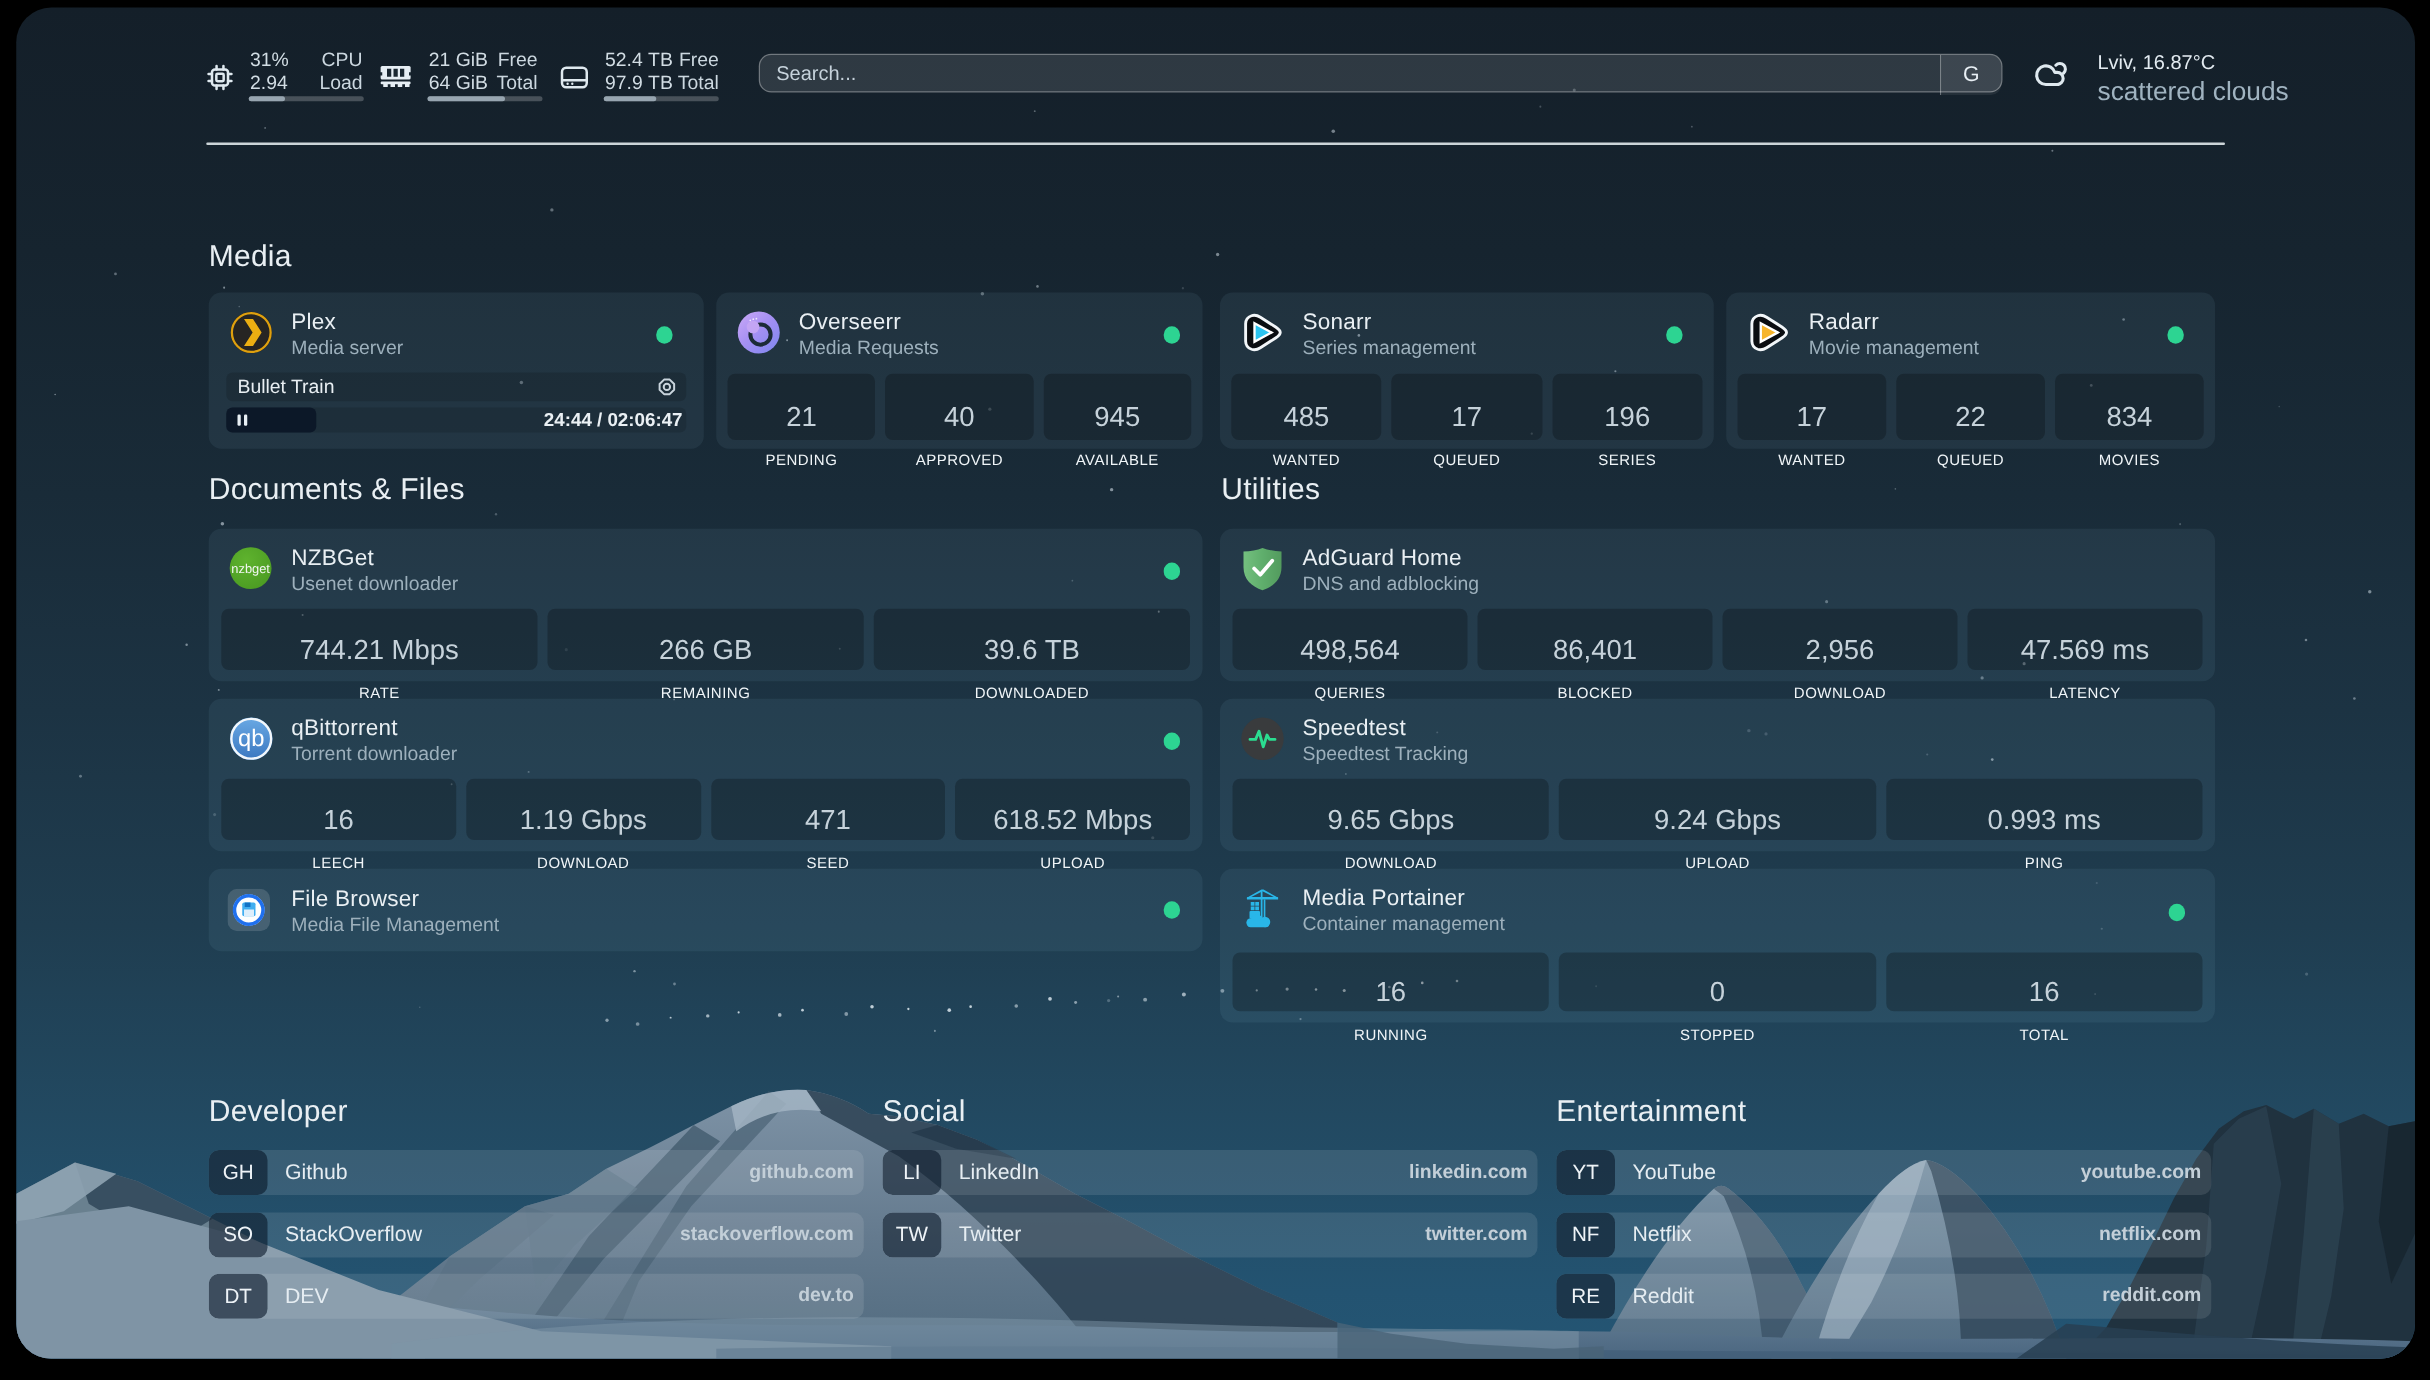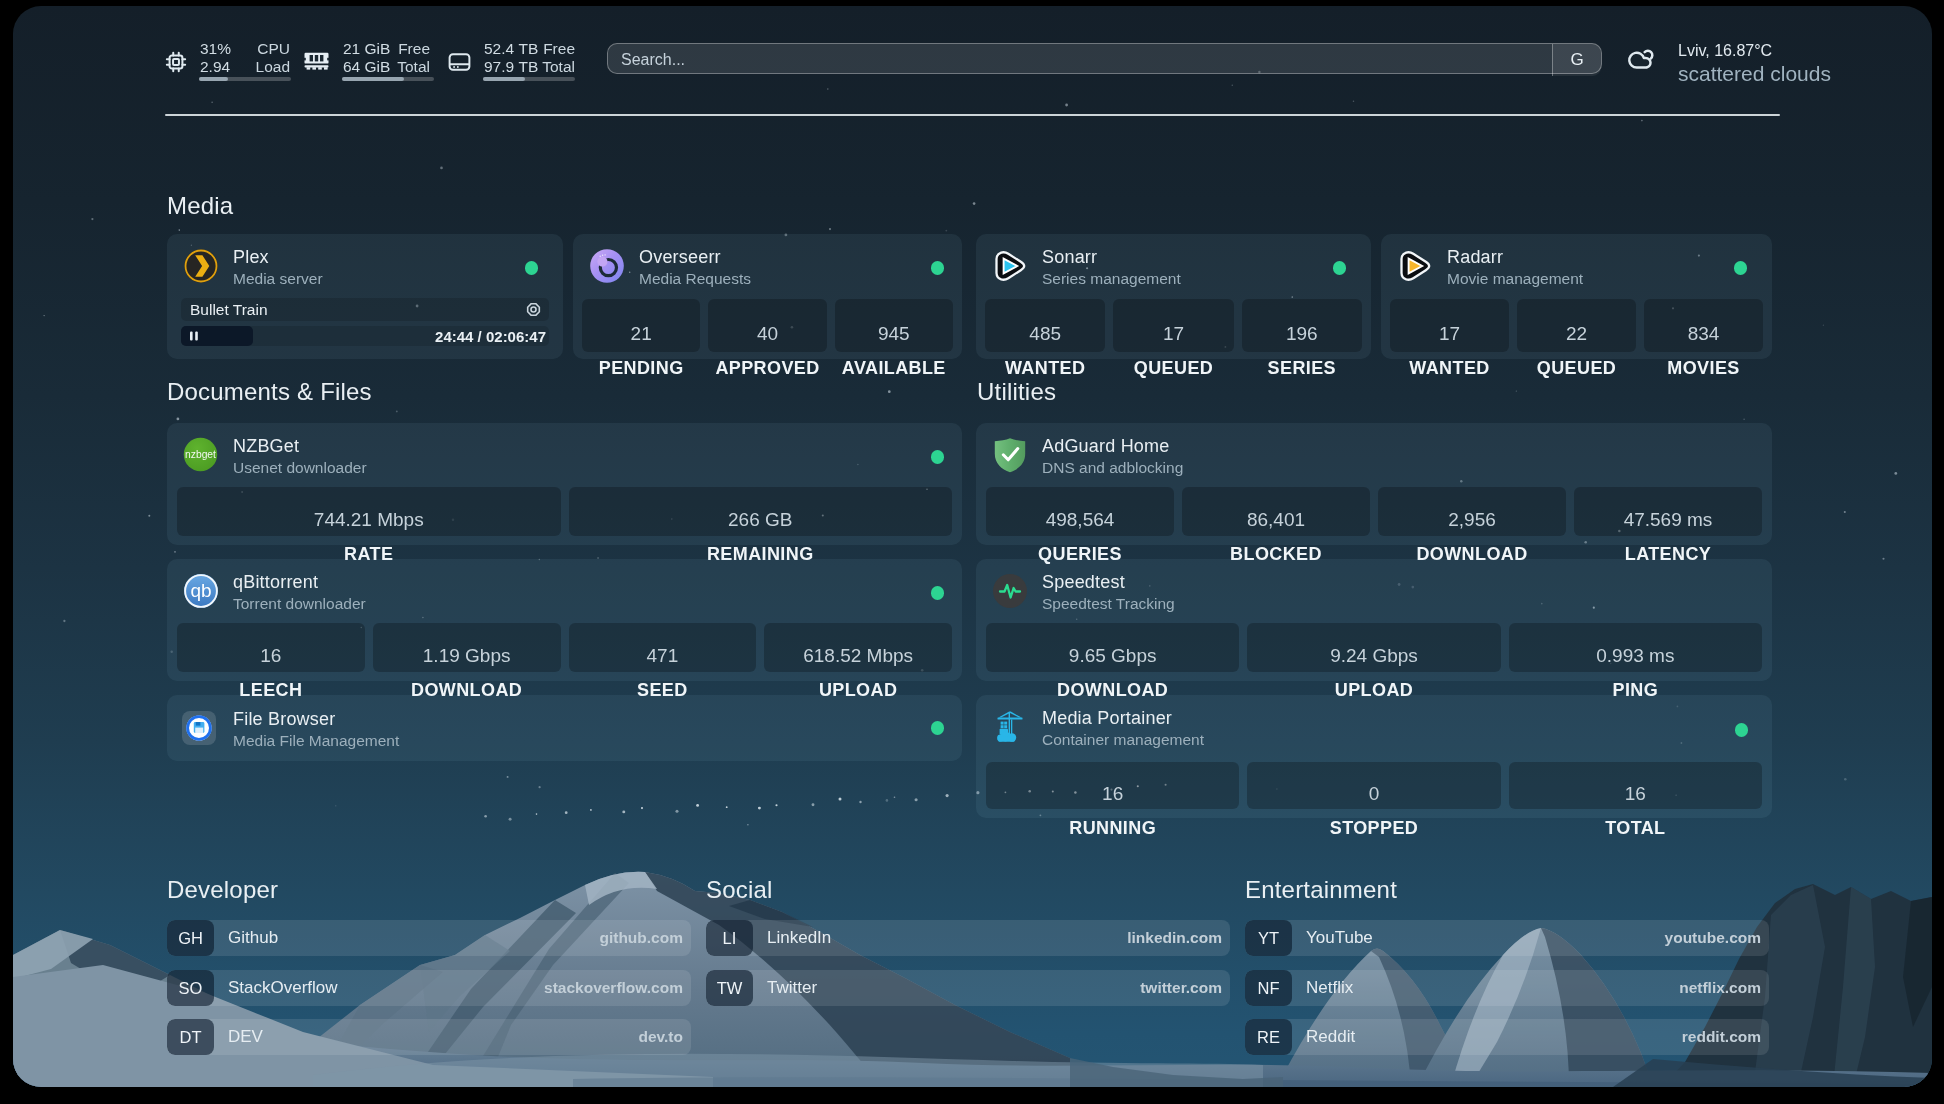--- a/index.html
+++ b/index.html
@@ -12,22 +12,22 @@
   .content { position:absolute; left:-13px; top:-6px; width:1944px; height:1104px; }
   .abs { position:absolute; }
   .card { position:absolute; background:rgba(163,216,245,0.075); border-radius:10px;padding-left:16px; }
   .ic { position:absolute; left:16px; top:14px; width:36px; height:36px; }
   .title { position:absolute; left:66px; top:13px; font-size:18px; font-weight:500; color:#e9eff3; letter-spacing:0.2px; }
   .subtitle { position:absolute; left:66px; top:36px; font-size:15.5px; color:#9db0bc; }
   .dot { position:absolute; width:13.5px; height:13.5px; border-radius:50%; background:#2dd492; top:27px; }
   .tiles { position:absolute; left:9px; right:9px; display:flex; gap:8px; }
   .tile { flex:1; background:rgba(0,0,0,0.24); border-radius:6px; text-align:center;
     display:flex; flex-direction:column; justify-content:center; padding-top:3px; }
-  .num { font-size:19px; color:#c6d2da; line-height:22px;margin-top:45px; }
-  .lbl { font-size:18px; font-weight:700; color:#f0f5f8; letter-spacing:0.4px; line-height:18px; margin-top:14px; }
+  .num { font-size:22px; color:#c6d2da; line-height:22px;margin-top:45px; }
+  .lbl { font-size:12px; font-weight:400; color:#f0f5f8; letter-spacing:0.4px; line-height:18px; margin-top:14px; }
   .h2 { position:absolute; font-size:24px; font-weight:500; color:#e9eff3; letter-spacing:0.2px; }
   .tb-val { position:absolute; font-size:15.5px; color:#d2dde4; line-height:18px; }
   .tb-lab { position:absolute; font-size:15.5px; color:#cbd7df; line-height:18px; text-align:right; }
   .tb-bar { position:absolute; height:4.5px; border-radius:3px; background:rgba(255,255,255,0.22); }
   .tb-fill { height:100%; border-radius:3px; background:#97a5b0; }
   .bm-col { position:absolute; width:524px; }
   .bm-row { position:absolute; left:0; width:524px; height:36px; border-radius:8px;
     background:rgba(255,255,255,0.105); overflow:hidden; }
   .bm-abbr { position:absolute; left:0; top:0; width:47px; height:36px; background:rgba(8,24,40,0.6);
     color:#eef3f7; font-size:16.5px; font-weight:500; text-align:center; line-height:36px; border-radius:8px; }
@@ -374,20 +374,24 @@
         <div class="dot" style="right:18px"></div>
         <div class="tiles" style="left:10px;right:10px;top:64px;height:49px">
           <div class="tile">
               <div class="num">744.21 Mbps</div>
               <div class="lbl">RATE</div>
             </div>
           <div class="tile">
               <div class="num">266 GB</div>
               <div class="lbl">REMAINING</div>
             </div>
+          <div class="tile">
+              <div class="num">39.6 TB</div>
+              <div class="lbl">DOWNLOADED</div>
+            </div>
         </div>
       </div>
 
       <div class="card" style="left:167px;top:559px;width:795px;height:122px">
         <svg class="ic" viewBox="0 0 36 36">
           <defs>
               <linearGradient id="qbg" x1="0" y1="0" x2="0" y2="1">
             <stop offset="0" stop-color="#6aa9e4"></stop>
                 <stop offset="1" stop-color="#3a77c0"></stop>
           </linearGradient>

